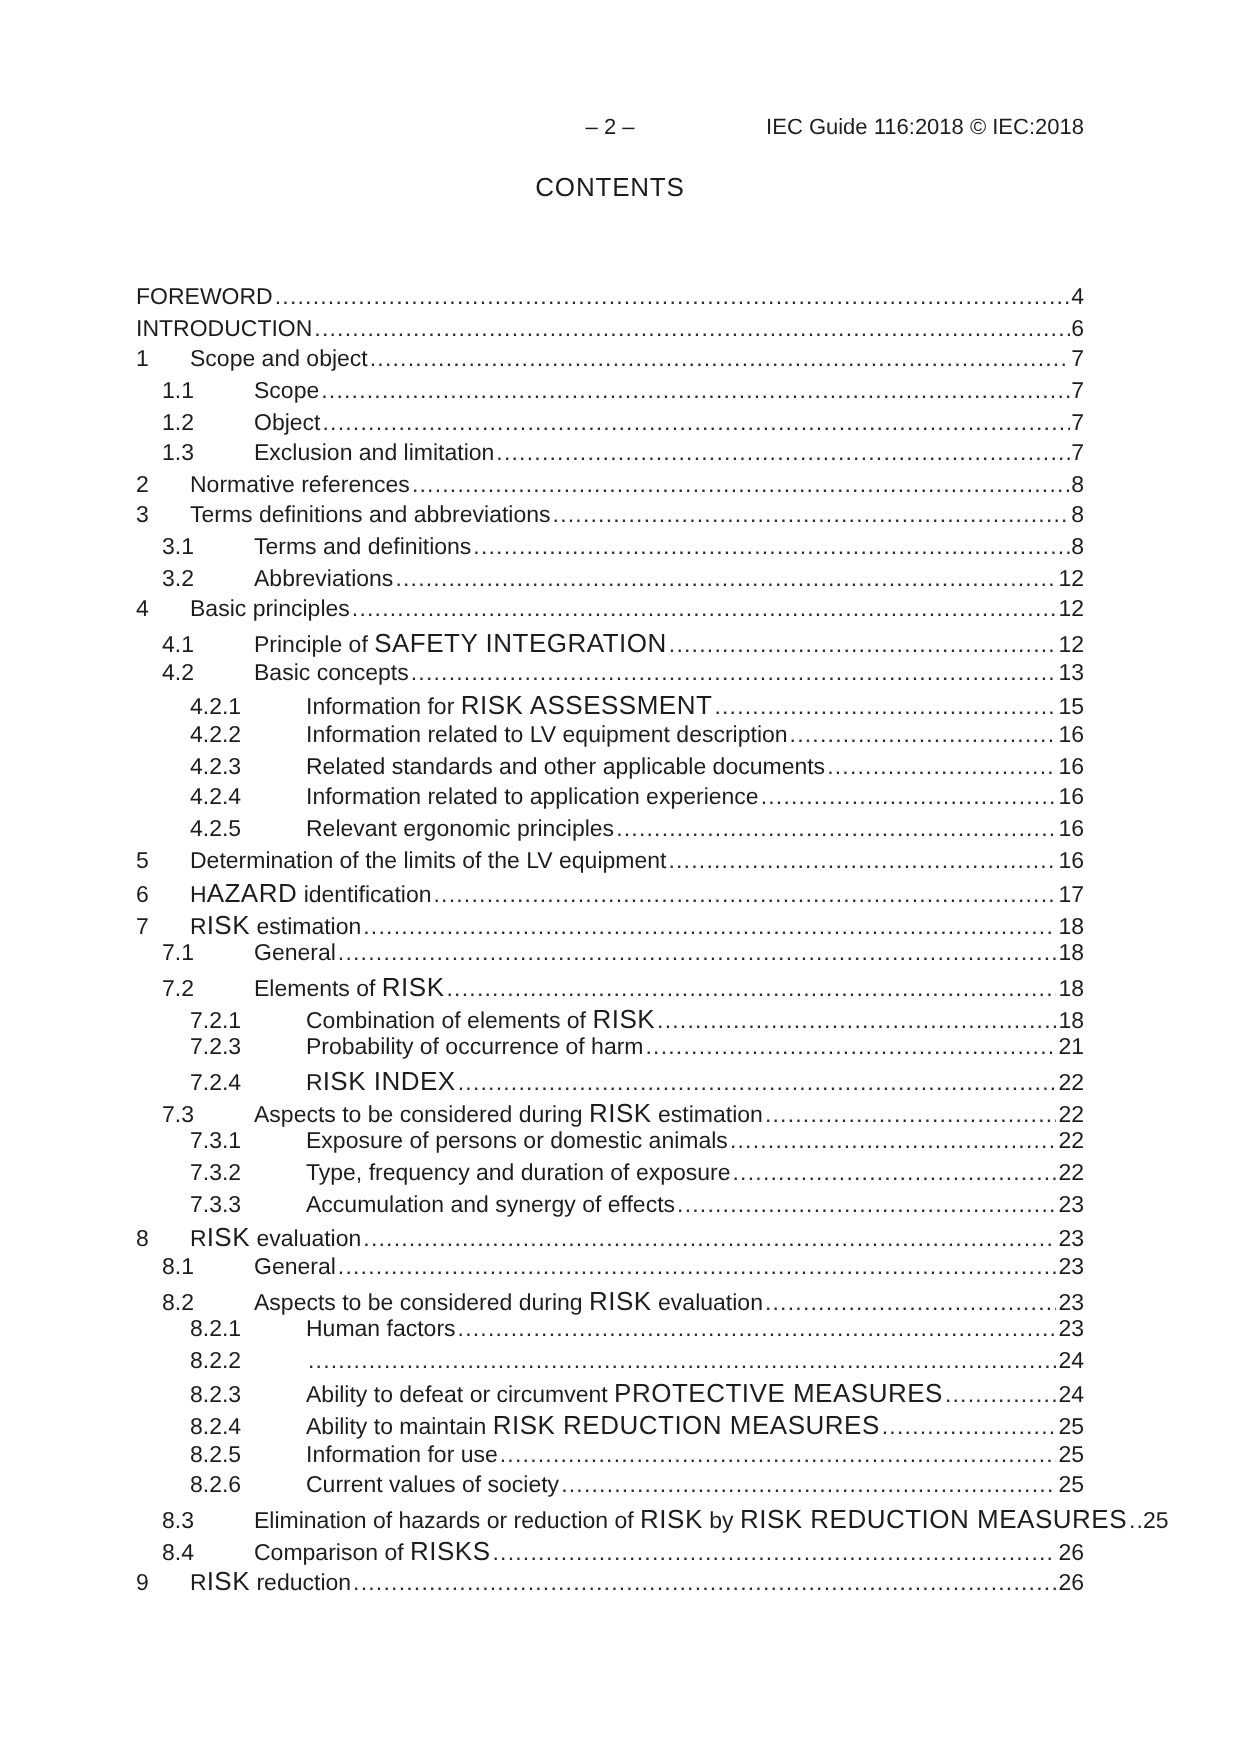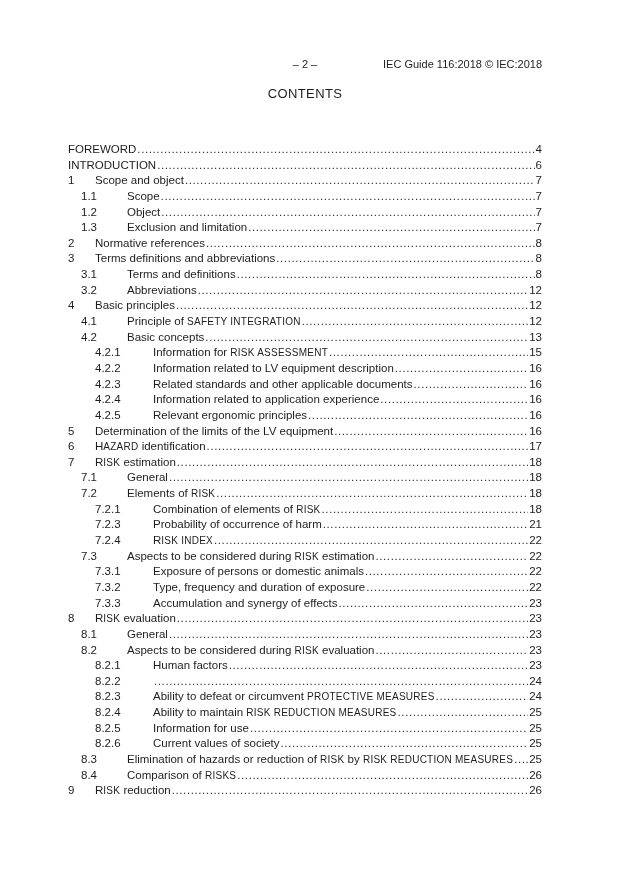--- a/index.html
+++ b/index.html
@@ -68,21 +68,21 @@
     display: inline-block;
   }
   .lvl1 .num { margin-left: 0;    width: 27px; }
   .lvl2 .num { margin-left: 13px; width: 46px; }
   .lvl3 .num { margin-left: 27px; width: 58px; }
   .title {
     flex: 0 0 auto;
     white-space: nowrap;
   }
   .title .sc {
-    font-size: 10px;
+    font-size: 13px;
     letter-spacing: 0.25px;
   }
   .dots {
     flex: 1 1 auto;
     overflow: hidden;
     white-space: nowrap;
     margin: 0 1px;
     min-width: 6px;
     color: #2a2a2a;
   }

